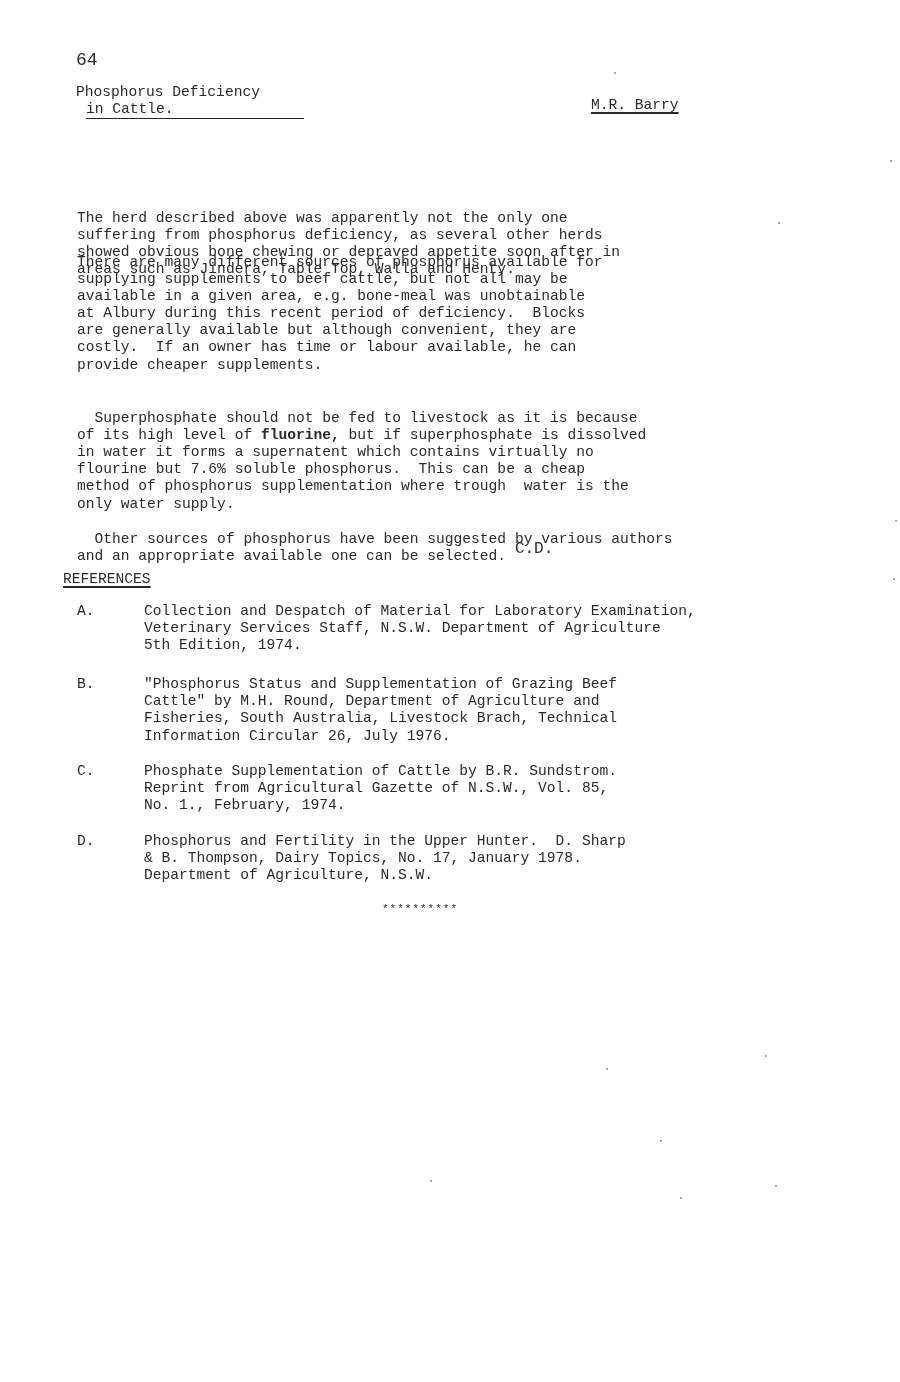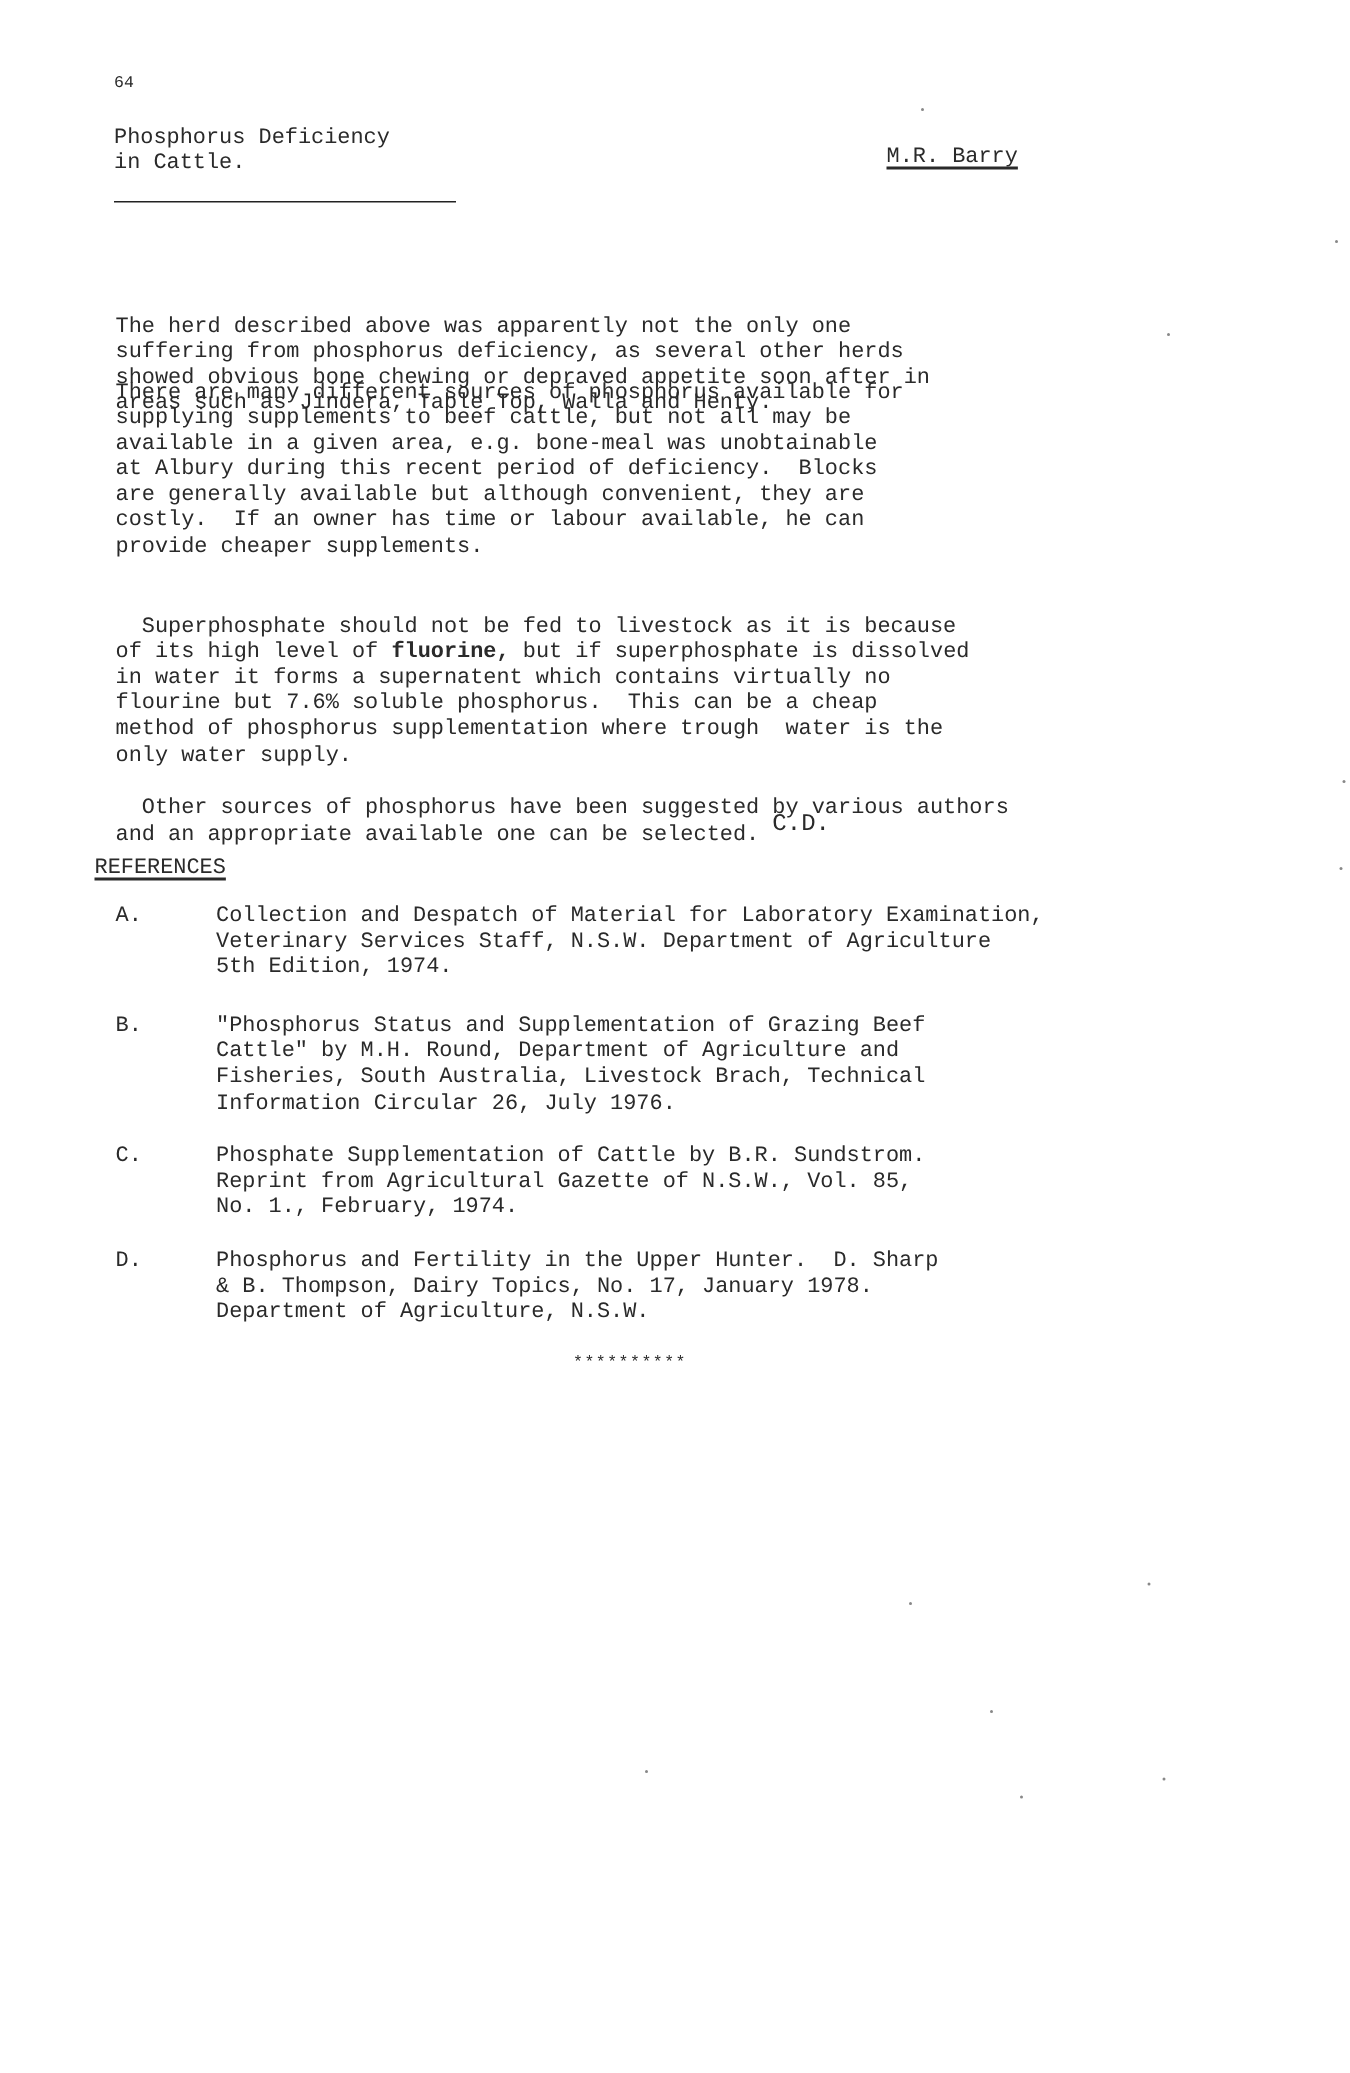--- a/index.html
+++ b/index.html
@@ -2,23 +2,23 @@
 <html><head>
 <meta charset="utf-8">
 <style>
   html, body { margin: 0; padding: 0; background: #ffffff; }
   body {
     width: 900px; height: 1382px; position: relative; overflow: hidden;
     font-family: "Liberation Mono", "DejaVu Sans Mono", monospace;
     color: #2a2a2a;
     font-size: 14.6px;
   }
-  .page-number { position: absolute; left: 76px; top: 50px; font-size: 11px; }
+  .page-number { position: absolute; left: 76px; top: 50px; font-size: 18px; }
   .title-block { position: absolute; left: 76px; top: 84px; line-height: 17px; width: 228px; }
-  .title-block .line2 { border-bottom: 1.5px solid #222; display: block; padding-bottom: 16px; }
+  .title-block .line2 { border-bottom: 1.5px solid #222; display: block; padding-bottom: 0px; margin-left: 10px; }
   .author { position: absolute; left: 591px; top: 97px; text-decoration: underline; text-decoration-thickness: 1.5px; text-underline-offset: 3px; }
   .body-text { position: absolute; left: 77px; width: 760px; line-height: 17.1px; white-space: pre; }
   .p1 { top: 166px; margin-top: 44px; }
   .p2 { top: 254px; }
   .p3 { top: 393px; }
   .p4 { top: 514px; }
   .refs-heading { position: absolute; left: 63px; top: 571px; text-decoration: underline; text-decoration-thickness: 1.5px; text-underline-offset: 3px; }
   .ref { position: absolute; left: 77px; width: 780px; line-height: 17.2px; }
   .ref .letter { position: absolute; left: 0; top: 0; }
   .ref .text { position: absolute; left: 67px; top: 0; white-space: pre; }

